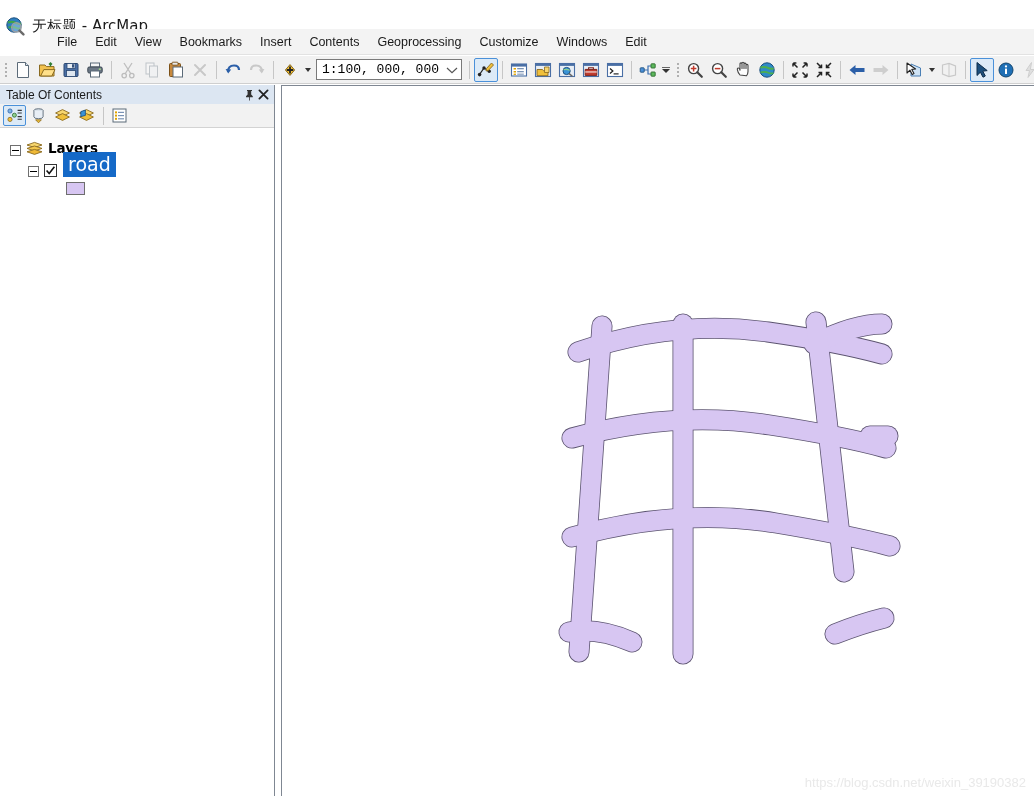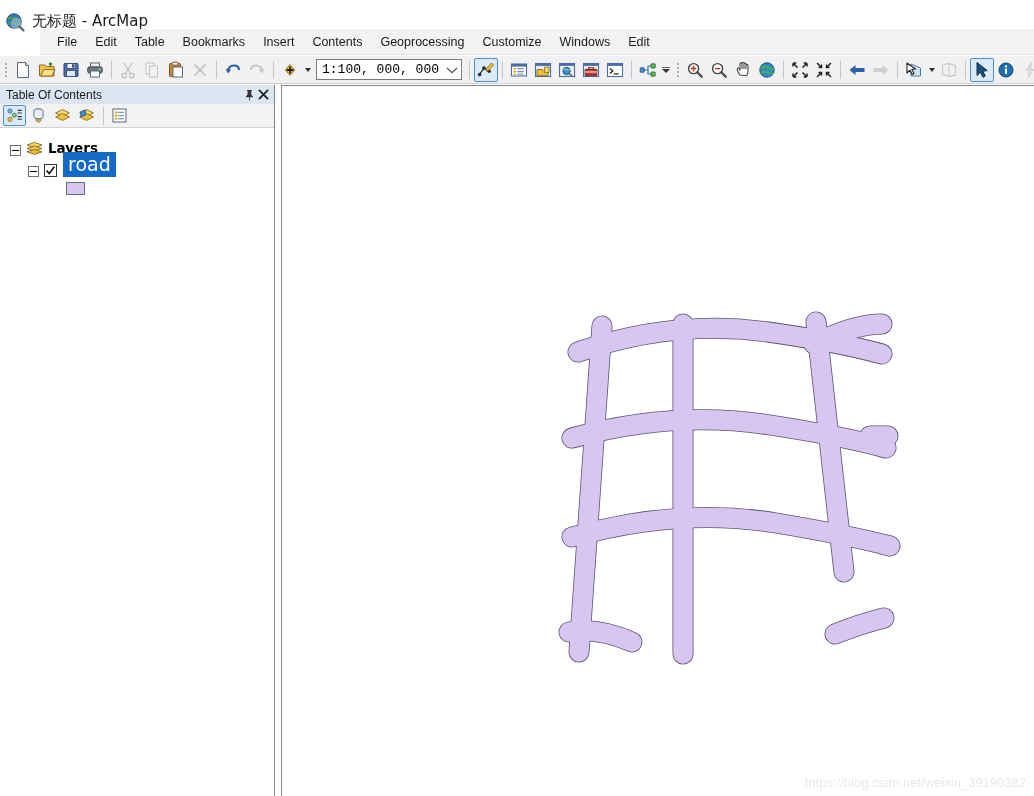--- a/index.html
+++ b/index.html
@@ -13,21 +13,21 @@
     position: relative;
     width: 1034px; height: 796px;
     background: #ffffff;
   }
 
   
   .titlebar {
     position: absolute; left: 0; top: 7px;
     width: 1034px; height: 29px;
     background: #ffffff;
-    display: flex; align-items: center;
+    display: flex; align-items: flex-end;
     padding-left: 5px;
     box-sizing: border-box;
   }
   .app-icon { width: 20px; height: 20px; margin-right: 7px; flex: 0 0 auto; }
   .title-text {
     font-size: 15px; color: #1a1a1a; white-space: nowrap;
     font-family: "DejaVu Sans", "Liberation Sans", sans-serif;
   }
 
   
@@ -203,21 +203,21 @@
         <circle cx="11.4" cy="11.4" r="3.8" fill="#bcd8ef" opacity="0.45"></circle>
         <line x1="14.6" y1="14.6" x2="18.4" y2="18.4" stroke="#6b6b6b" stroke-width="2.4" stroke-linecap="round"></line>
       </svg>
     </span>
     <span class="title-text">无标题 - ArcMap</span>
   </div>
 
   <div class="menubar">
     <div class="menu-item">File</div>
     <div class="menu-item">Edit</div>
-    <div class="menu-item">Table</div>
+    <div class="menu-item">View</div>
     <div class="menu-item">Bookmarks</div>
     <div class="menu-item">Insert</div>
     <div class="menu-item">Contents</div>
     <div class="menu-item">Geoprocessing</div>
     <div class="menu-item">Customize</div>
     <div class="menu-item">Windows</div>
     <div class="menu-item">Edit</div>
   </div>
 
   <div class="toolbar">

